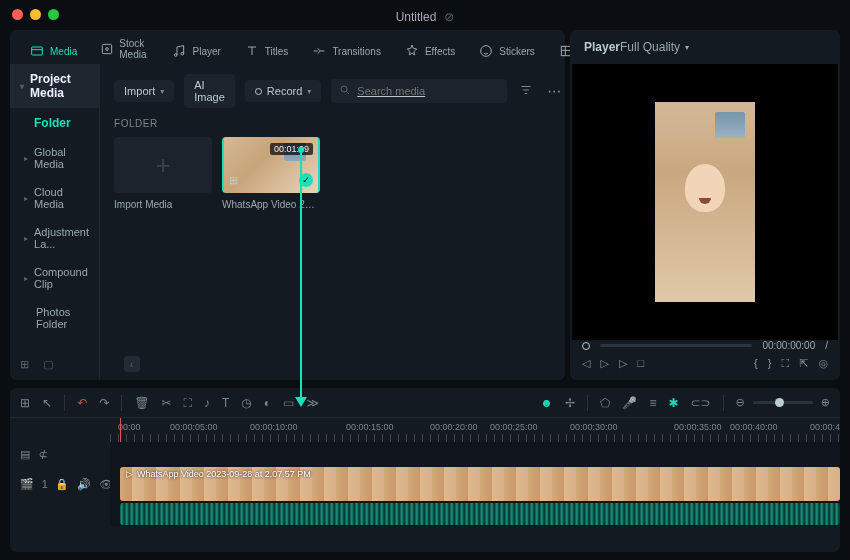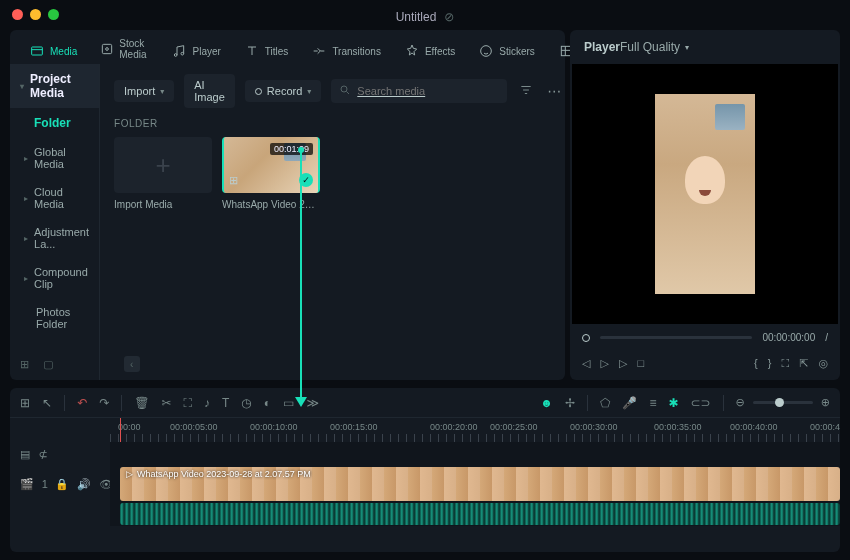--- a/index.html
+++ b/index.html
@@ -46,21 +46,21 @@
 .arrow::before{content:'';position:absolute;top:-3px;left:-2px;width:6px;height:6px;background:#18e0b8;border-radius:50%}
 .arrow::after{content:'';position:absolute;bottom:-2px;left:-5px;border-left:6px solid transparent;border-right:6px solid transparent;border-top:10px solid #18e0b8}
 .player { position:absolute; top:30px; right:10px; width:270px; bottom:180px; background:#141a22; border-radius:6px; display:flex; flex-direction:column; }
 .player .hdr { padding:10px 14px; display:flex; align-items:center; color:#bcc; font-size:12px; }
 .player .hdr .q { color:#9aa; display:flex; align-items:center; gap:5px; }
 .player .screen { flex:1; background:#000; display:flex; align-items:center; justify-content:center; margin:0 2px; }
 .preview { width:100px; height:200px; background:linear-gradient(180deg,#d4b896 0%,#c9a880 35%,#e0c8a8 100%); position:relative; overflow:hidden; }
 .preview .win{position:absolute;top:10px;right:10px;width:30px;height:26px;background:linear-gradient(#7595aa,#9ab2c2);border-radius:2px}
 .preview .face{position:absolute;top:62px;left:30px;width:40px;height:48px;background:#f2d5b8;border-radius:50% 50% 45% 45%}
 .preview .face::after{content:'';position:absolute;bottom:8px;left:14px;width:12px;height:6px;background:#8a4a3a;border-radius:0 0 6px 6px}
-.scrub { padding:8px 12px; display:flex; align-items:center; gap:10px; color:#9aa; font-size:10px; }
+.scrub { padding:0 12px; display:flex; align-items:center; gap:10px; color:#9aa; font-size:10px; }
 .scrub .dot{width:8px;height:8px;border:1.5px solid #bcc;border-radius:50%}
 .scrub .bar{flex:1;height:3px;background:#2a323c;border-radius:2px}
 .pctrl { padding:6px 12px 10px; display:flex; align-items:center; color:#899; gap:10px; }
 .pctrl .grp { display:flex; gap:10px; }
 .pctrl .spacer{flex:1}
 .timeline { position:absolute; left:10px; right:10px; bottom:8px; top:388px; background:#141a22; border-radius:6px; }
 .tlbar { height:30px; display:flex; align-items:center; padding:0 10px; gap:12px; color:#788; border-bottom:1px solid #1f2730; }
 .tlbar .sep{width:1px;height:16px;background:#2a323c}
 .tlbar .spacer{flex:1}
 .tlbar .ico { cursor:pointer; font-size:12px; }
@@ -319,25 +319,25 @@
     <div class="zoom">
       <span>⊖</span>
       <div class="track"></div>
       <span>⊕</span>
     </div>
   </div>
   <div class="ruler">
     <span class="tick" style="left:108px">00:00</span>
     <span class="tick" style="left:160px">00:00:05:00</span>
     <span class="tick" style="left:240px">00:00:10:00</span>
-    <span class="tick" style="left:320px">00:00:15:00</span>
+    <span class="tick" style="left:336px">00:00:15:00</span>
     <span class="tick" style="left:420px">00:00:20:00</span>
     <span class="tick" style="left:480px">00:00:25:00</span>
     <span class="tick" style="left:560px">00:00:30:00</span>
-    <span class="tick" style="left:644px">00:00:35:00</span>
+    <span class="tick" style="left:664px">00:00:35:00</span>
     <span class="tick" style="left:720px">00:00:40:00</span>
     <span class="tick" style="left:800px">00:00:45:</span>
     <div class="marks"></div>
     <div class="playhead"></div>
   </div>
   <div class="tracks">
     <div class="track" style="height:24px">
       <div class="head">
         <span>▤</span>
         <span>⊄</span>

